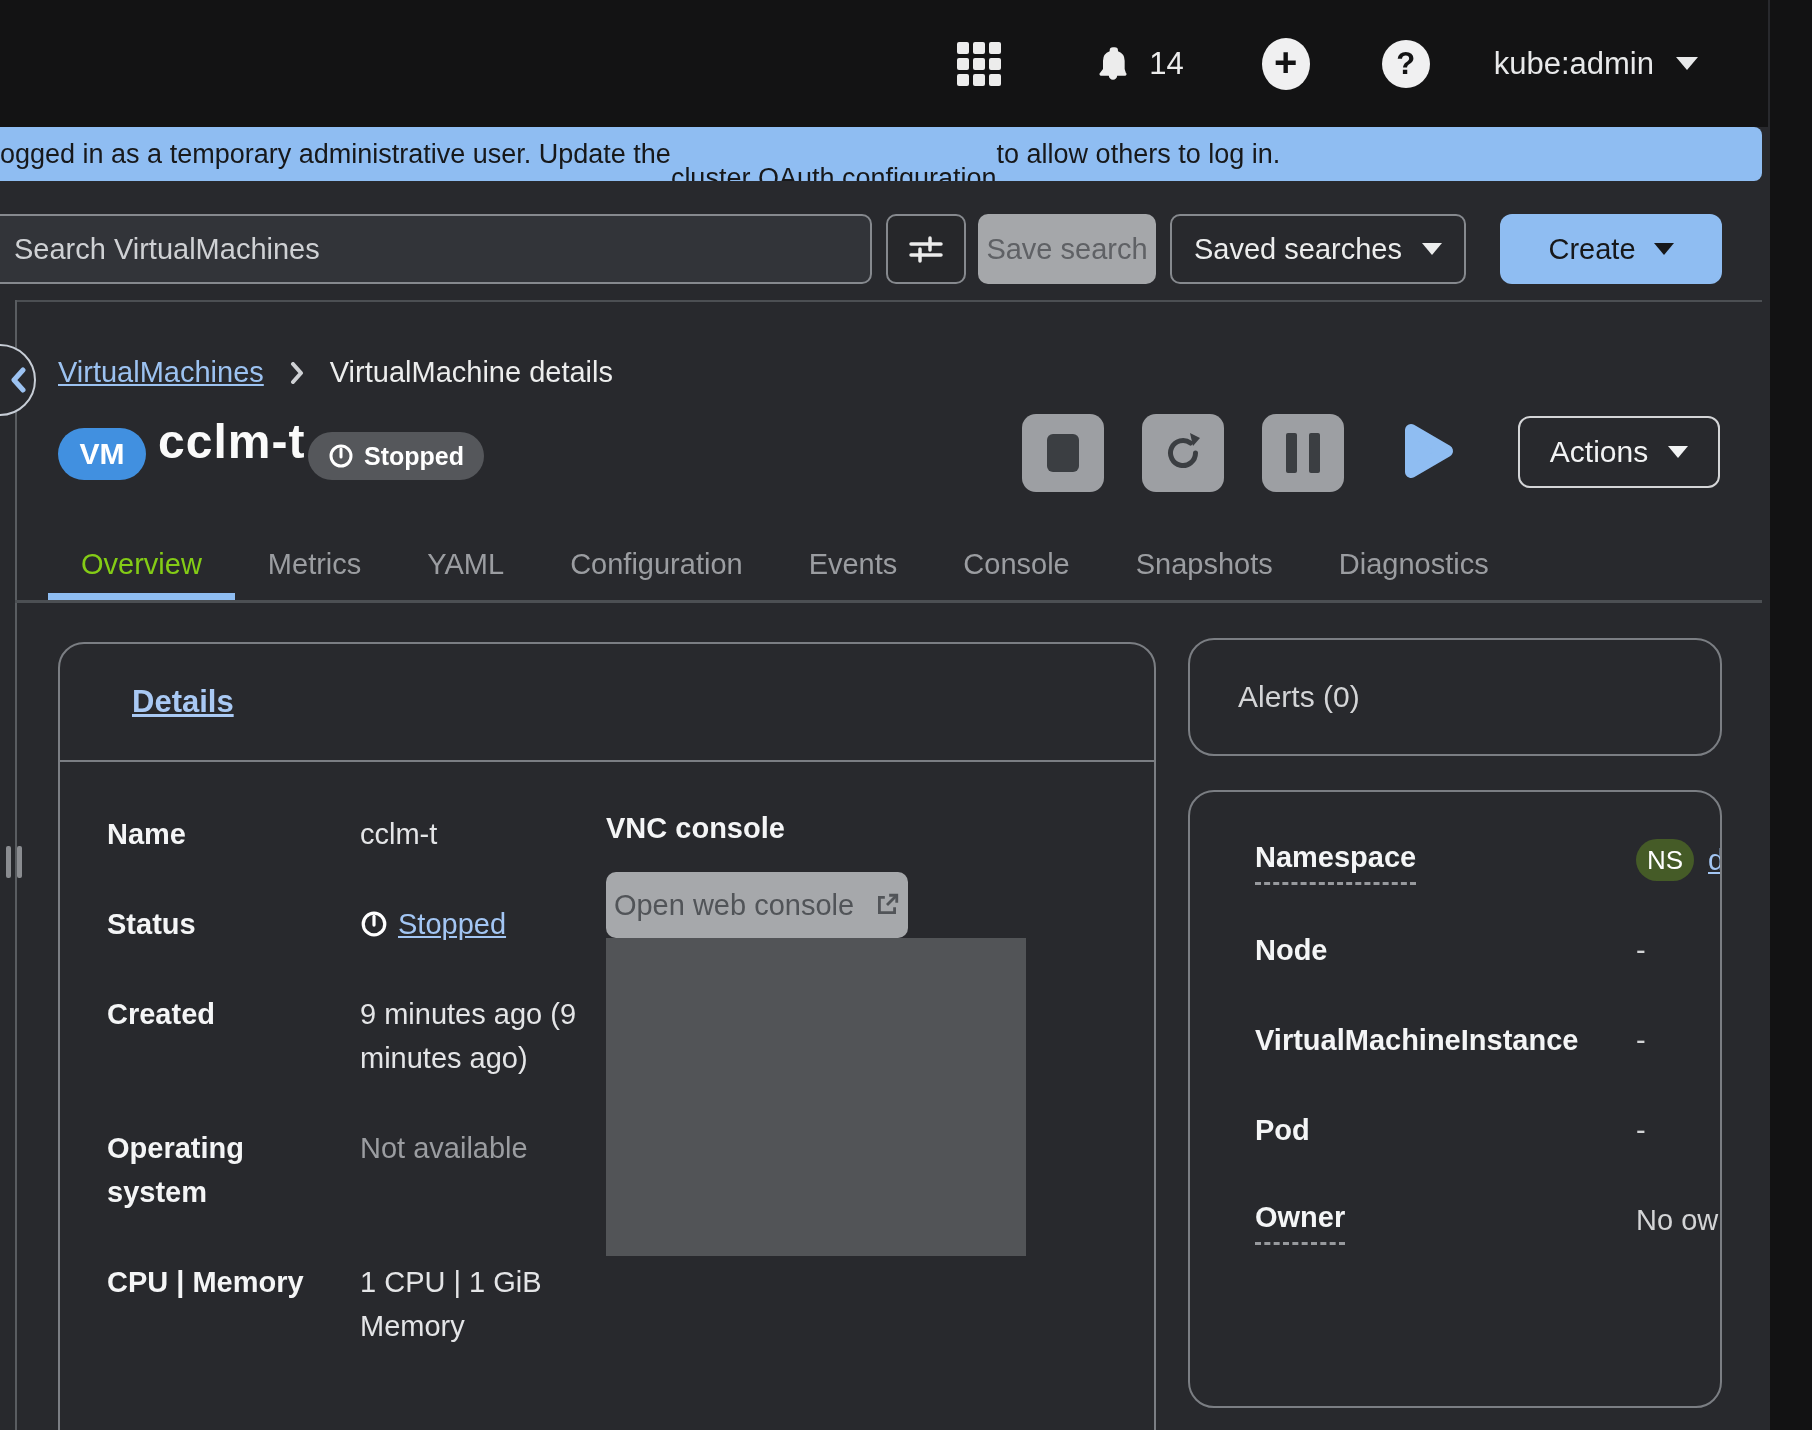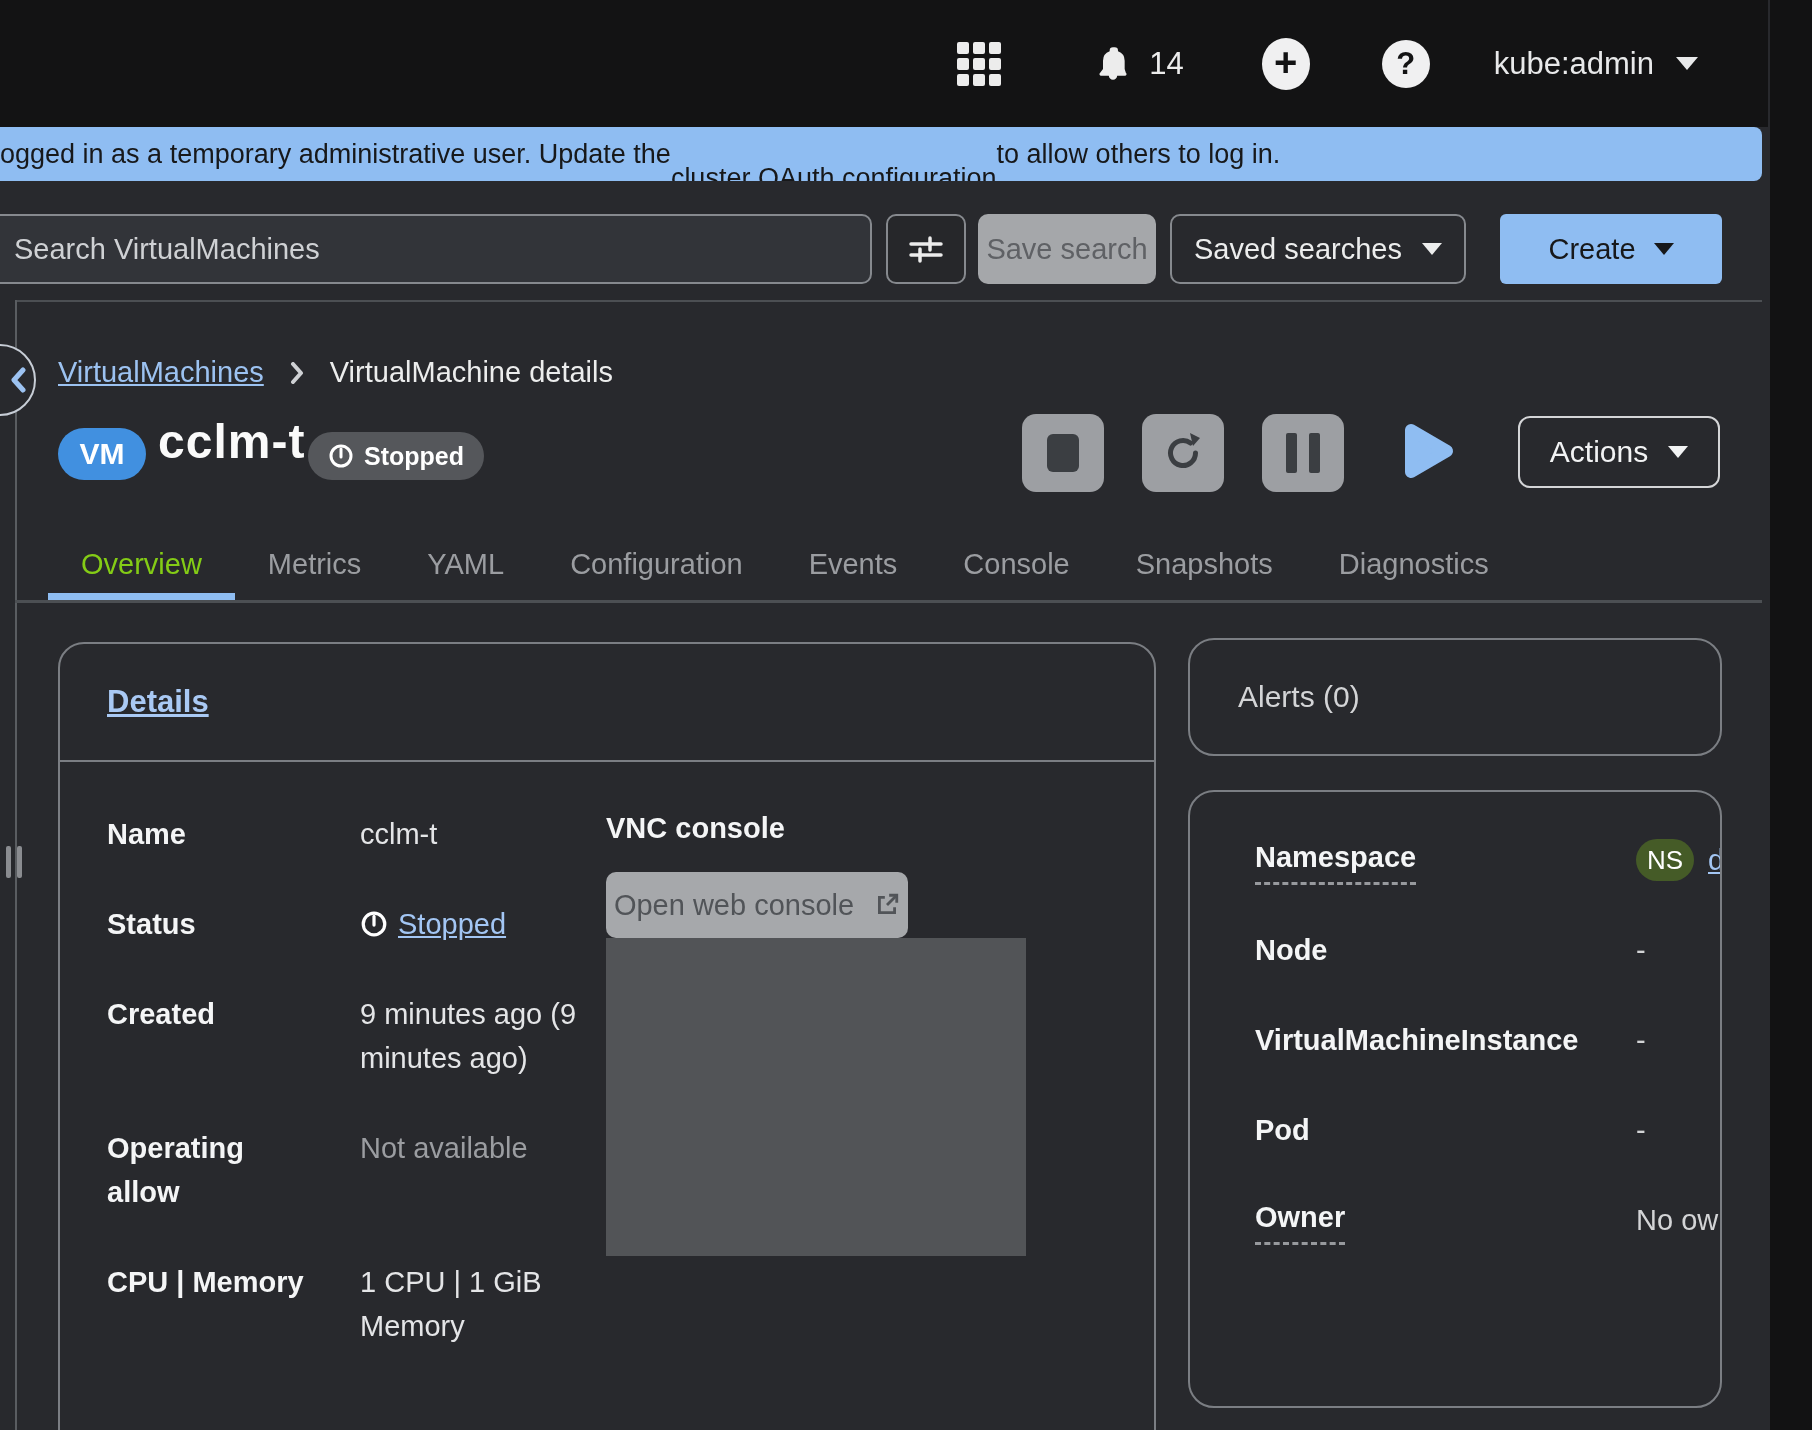--- a/index.html
+++ b/index.html
@@ -33,21 +33,21 @@
     padding:0 0 0 24px;font-family:inherit;}
   .search-input::placeholder{color:#cfd1d4;}
   .filter-btn{position:absolute;left:886px;top:214px;width:80px;height:70px;background:#26272a;
     border:2px solid #86898e;border-radius:10px;display:flex;align-items:center;justify-content:center;cursor:pointer;box-sizing:border-box;}
   .save-search-btn{position:absolute;left:978px;top:214px;width:178px;height:70px;background:#a5a7aa;border:none;
     border-radius:10px;color:#5f6165;font-size:29px;font-family:inherit;}
   .saved-searches-btn{position:absolute;left:1170px;top:214px;width:296px;height:70px;background:transparent;
     border:2px solid #86898e;border-radius:10px;color:#eceded;font-size:29px;display:flex;align-items:center;
     justify-content:center;gap:20px;font-family:inherit;cursor:pointer;box-sizing:border-box;}
   .create-btn{position:absolute;left:1500px;top:214px;width:222px;height:70px;background:#8fbdf2;border:none;
-    border-radius:6px;color:#17181a;font-size:29px;display:flex;align-items:center;justify-content:center;gap:18px;
+    border-radius:12px;color:#17181a;font-size:29px;display:flex;align-items:center;justify-content:center;gap:18px;
     font-family:inherit;cursor:pointer;}
 
   
   .content-topline{position:absolute;left:15px;top:300px;width:1747px;height:2px;background:#4c4f53;}
   .rail{position:absolute;left:15px;top:300px;width:2px;height:1130px;background:#5a5d61;}
   .collapse-btn{position:absolute;left:-36px;top:344px;width:72px;height:72px;border-radius:50%;background:#28292d;
     border:2px solid #c7cdd6;display:flex;align-items:center;justify-content:flex-end;padding-right:8px;
     box-sizing:border-box;cursor:pointer;}
   .drag-handle{position:absolute;left:6px;top:846px;display:flex;gap:6px;cursor:ew-resize;}
   .drag-handle i{width:5px;height:32px;background:#8a8c90;border-radius:2px;}
@@ -76,21 +76,21 @@
 
   
   .tabbar{position:absolute;left:15px;top:528px;width:1747px;height:75px;display:flex;align-items:stretch;
     padding-left:33px;box-sizing:border-box;border-bottom:3px solid #4c4f53;}
   .tab{display:flex;align-items:center;padding:0 33px;font-size:29px;color:#9b9da1;cursor:pointer;}
   .tab.active{color:#84cc16;box-shadow:inset 0 -7px 0 #8fbdf2;}
 
   
   .card{position:absolute;border:2px solid #7b7e83;border-radius:26px;box-sizing:border-box;background:transparent;}
   .details-card{left:58px;top:642px;width:1098px;height:830px;}
-  .details-head{height:116px;display:flex;align-items:center;padding-left:47px;border-bottom:2px solid #7b7e83;}
+  .details-head{height:116px;display:flex;align-items:center;padding-left:72px;border-bottom:2px solid #7b7e83;}
   .details-link{font-size:31px;font-weight:bold;color:#a9c9f4;text-decoration:underline;}
   .details-body{position:relative;padding:50px 0 0 47px;}
   .drow{display:flex;margin:0 0 46px 0;line-height:44px;font-size:29px;}
   .drow dt{width:200px;margin:0 53px 0 0;font-weight:bold;color:#f4f5f6;}
   .drow dd{width:222px;margin:0;color:#e4e5e7;}
   .drow dd.muted{color:#9b9da1;}
   .status-val{display:flex;align-items:flex-start;gap:10px;}
   .status-val svg{margin-top:8px;}
   .status-val a{color:#a3c6f4;text-decoration:underline;}
   .vnc-head{position:absolute;left:546px;top:168px;font-size:29px;font-weight:bold;color:#f4f5f6;margin:0;}
@@ -268,21 +268,21 @@
               <line x1="13" y1="6" x2="13" y2="14" stroke-linecap="round"></line>
           </svg>
           <a href="#">Stopped</a>
         </dd>
       </dl>
       <dl class="drow">
         <dt>Created</dt>
         <dd>9 minutes ago (9 minutes ago)</dd>
       </dl>
       <dl class="drow">
-        <dt>Operating allow</dt>
+        <dt>Operating system</dt>
         <dd class="muted">Not available</dd>
       </dl>
       <dl class="drow">
         <dt>CPU | Memory</dt>
         <dd>1 CPU | 1 GiB Memory</dd>
       </dl>
     </div>
     <h3 class="vnc-head">VNC console</h3>
     <button class="vnc-btn">
       <span>Open web console</span>

